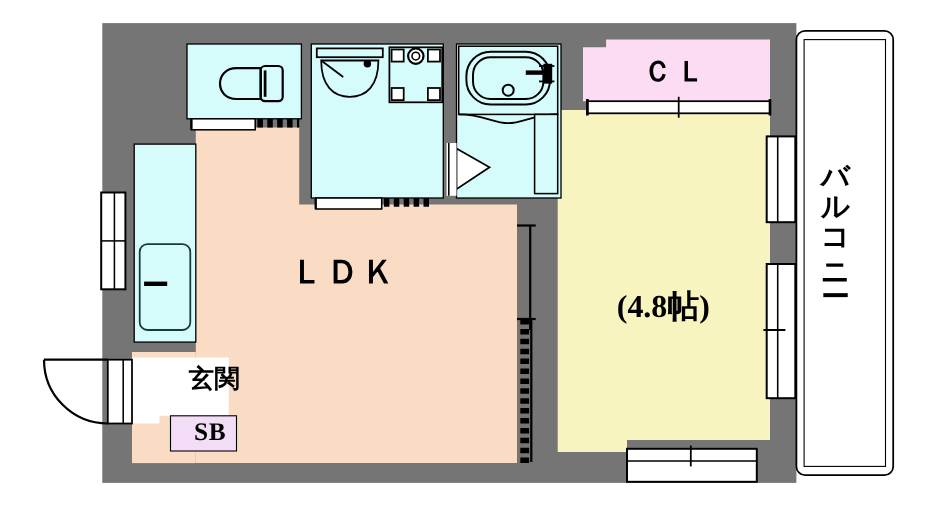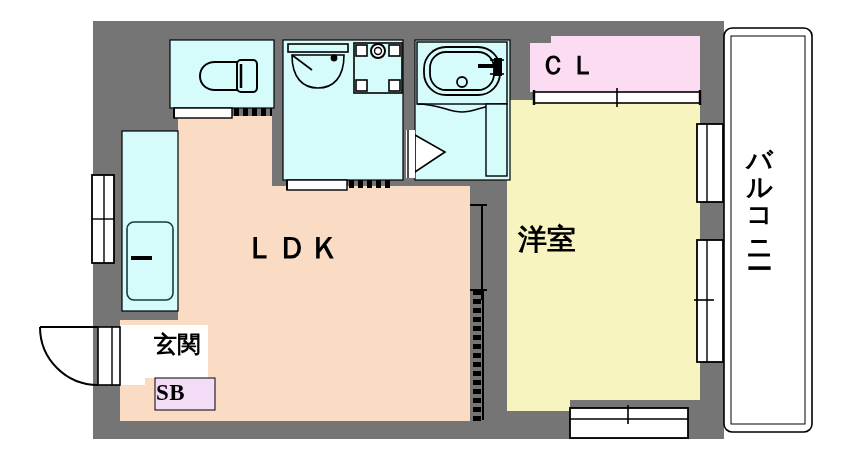--- a/index.html
+++ b/index.html
@@ -29,20 +29,21 @@
     width: 842px;
     height: 461px;
     pointer-events: none;
   }
   .rm-label {
     position: absolute;
     color: #000000;
     font-family: "Liberation Serif", "DejaVu Serif", serif;
     font-weight: 700;
     white-space: nowrap;
+    text-align: center;
     line-height: 1.05;
   }
   .rm-label.serif-wide {
     letter-spacing: 0.08em;
   }
   .vertical-label {
     position: absolute;
     writing-mode: vertical-rl;
     text-orientation: upright;
     font-family: "Liberation Serif", "DejaVu Serif", serif;
@@ -235,25 +236,25 @@
   </g>
 
   <g fill="none" stroke="#757575" stroke-width="0">
     <rect x="93" y="21" width="631" height="418"></rect>
   </g>
 
 </svg>
 
 <div class="label-layer">
 
-  <div class="rm-label ldk-name serif-wide" style="left: 245px; top: 232px; width: 170px;">ＬＤＫ</div>
-
-
-  <div class="rm-label room-name" style="left: 518px; top: 224px; width: 170px;">洋室</div>
-
+  <div class="rm-label ldk-name serif-wide" style="left: 228px; top: 232px; width: 170px;">ＬＤＫ</div>
+
+
+
+  <div class="rm-label room-size" style="left: 518px; top: 264px; width: 170px;">(4.8帖)</div>
 
   <div class="rm-label cl-label" style="left: 540px; top: 52px; width: 150px;">ＣＬ</div>
 
   <div class="rm-label genkan-label" style="left: 122px; top: 333px; width: 82px; margin-left: 32px;">玄関</div>
 
   <div class="rm-label sb-label" style="left: 156px; top: 381px; width: 70px;">SB</div>
 
   <div class="vertical-label balcony-label" style="left: 742px; top: 130px;">バルコニー</div>
 
 </div>

